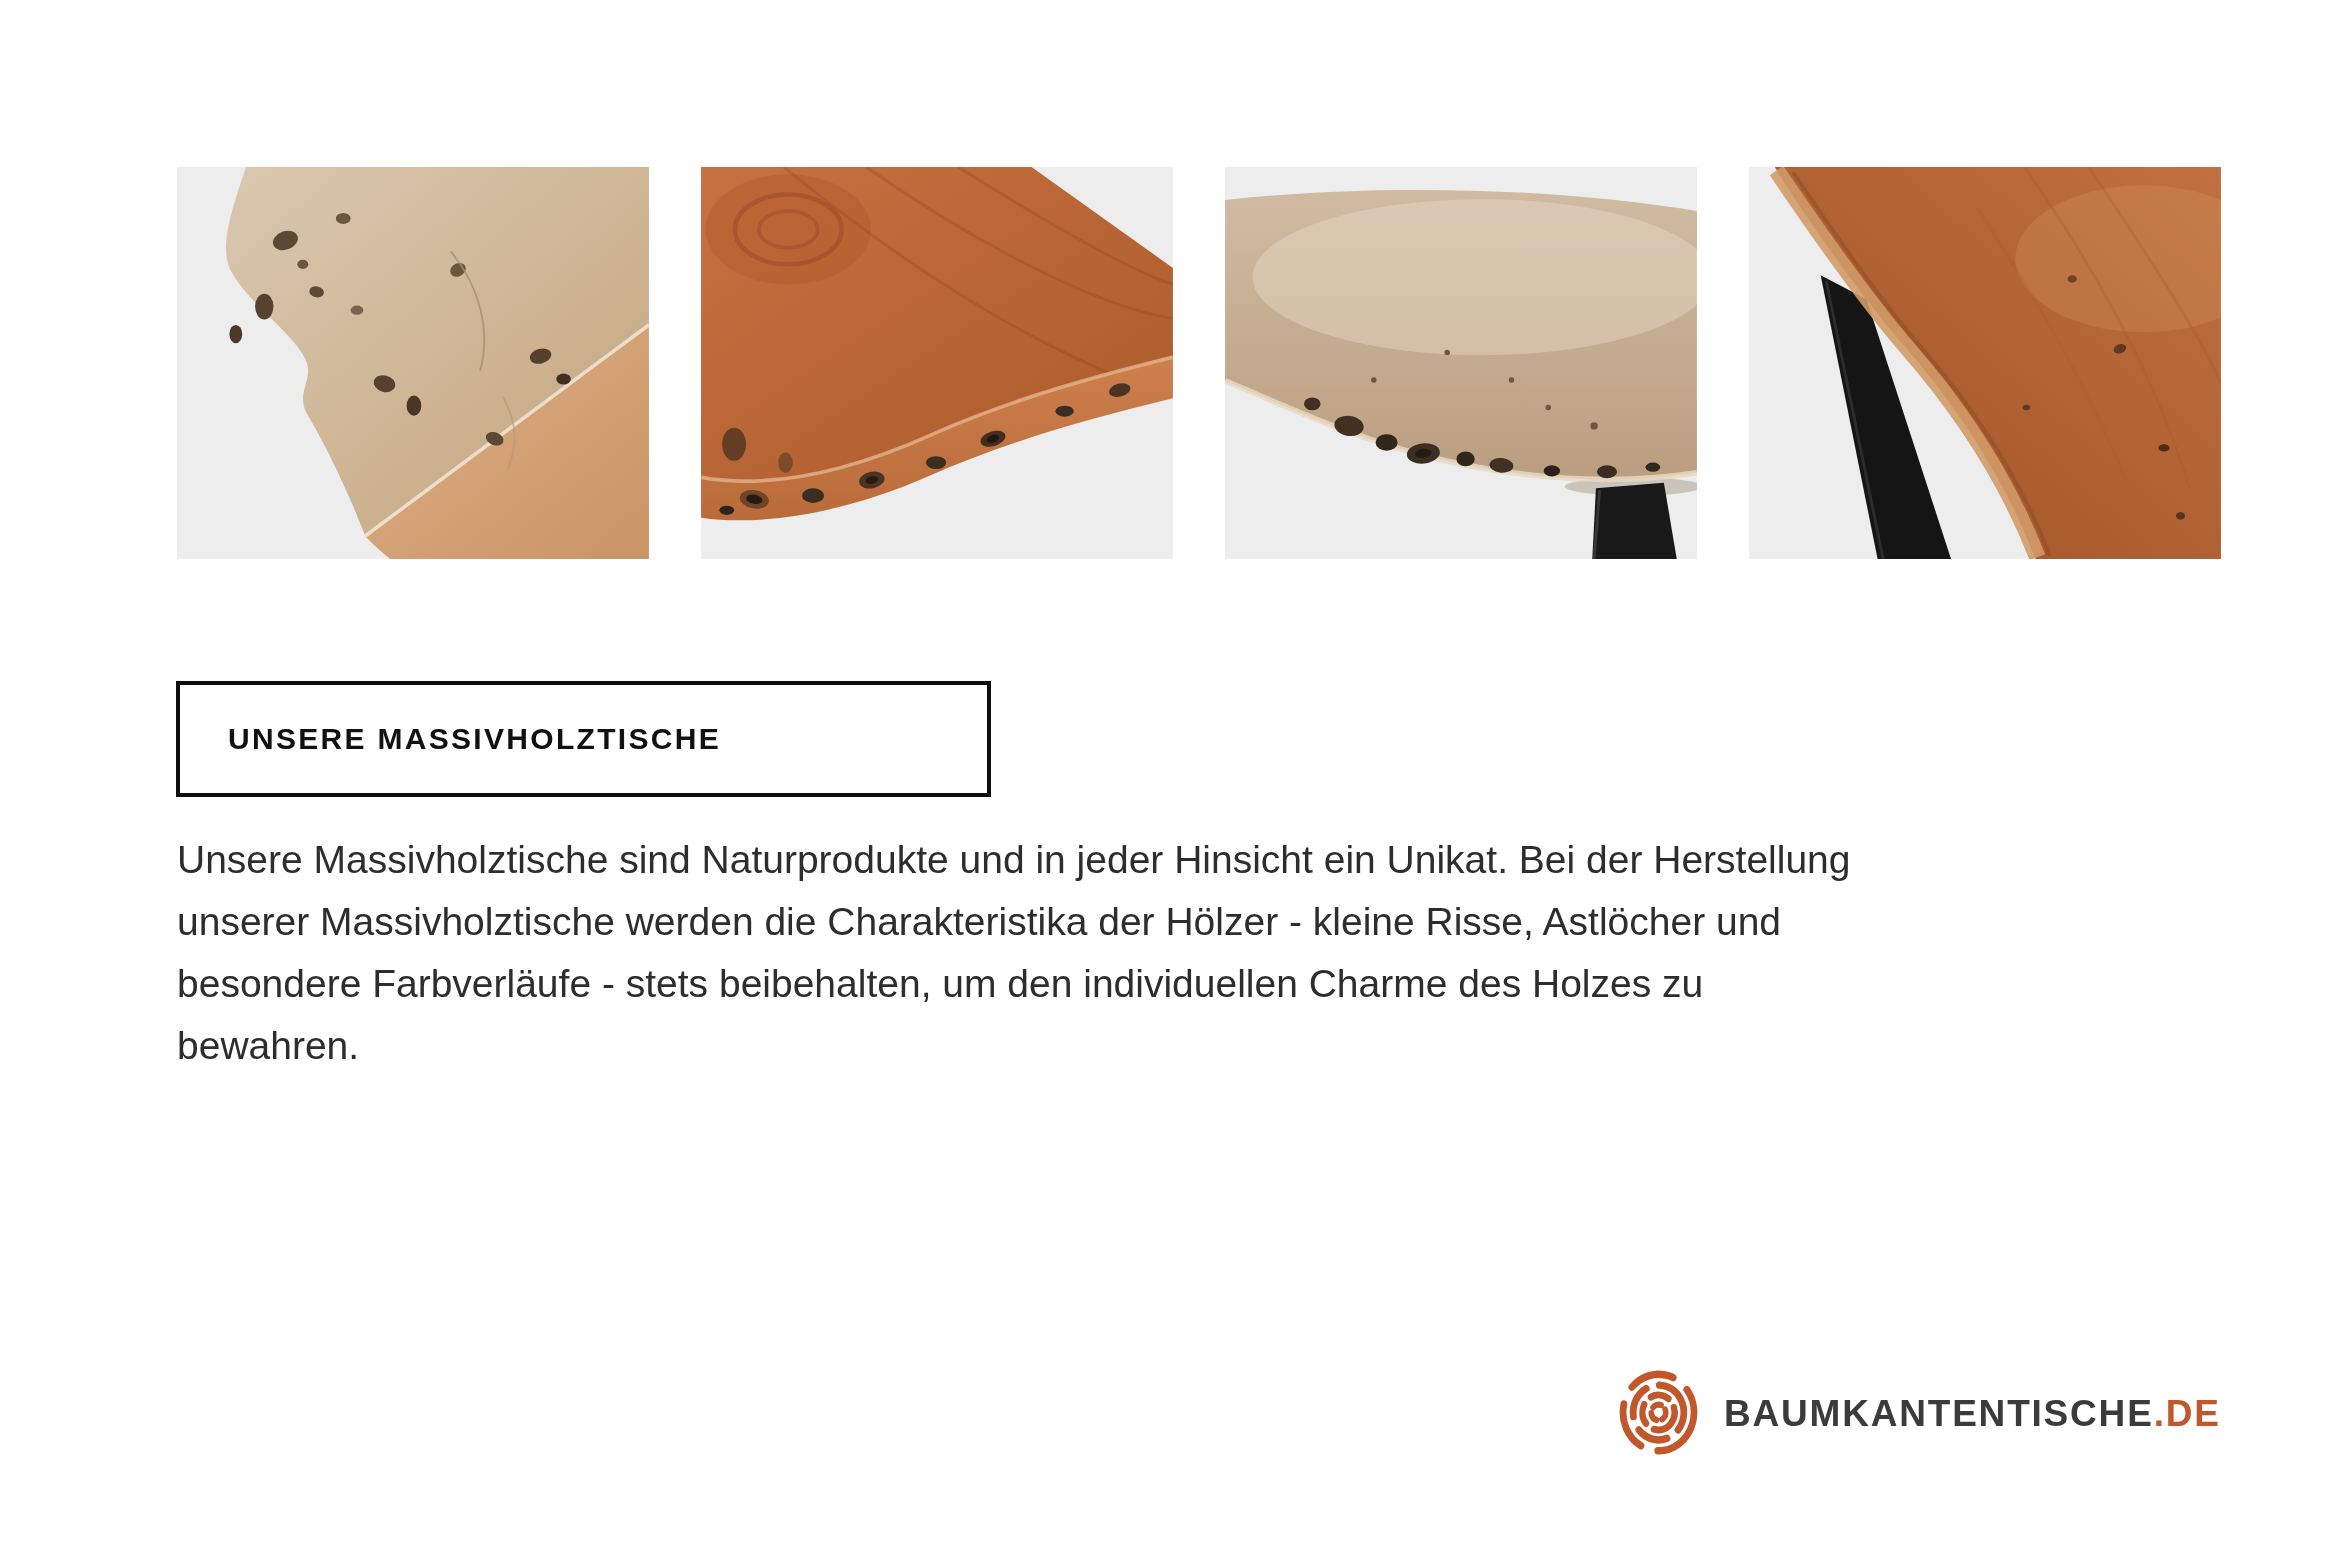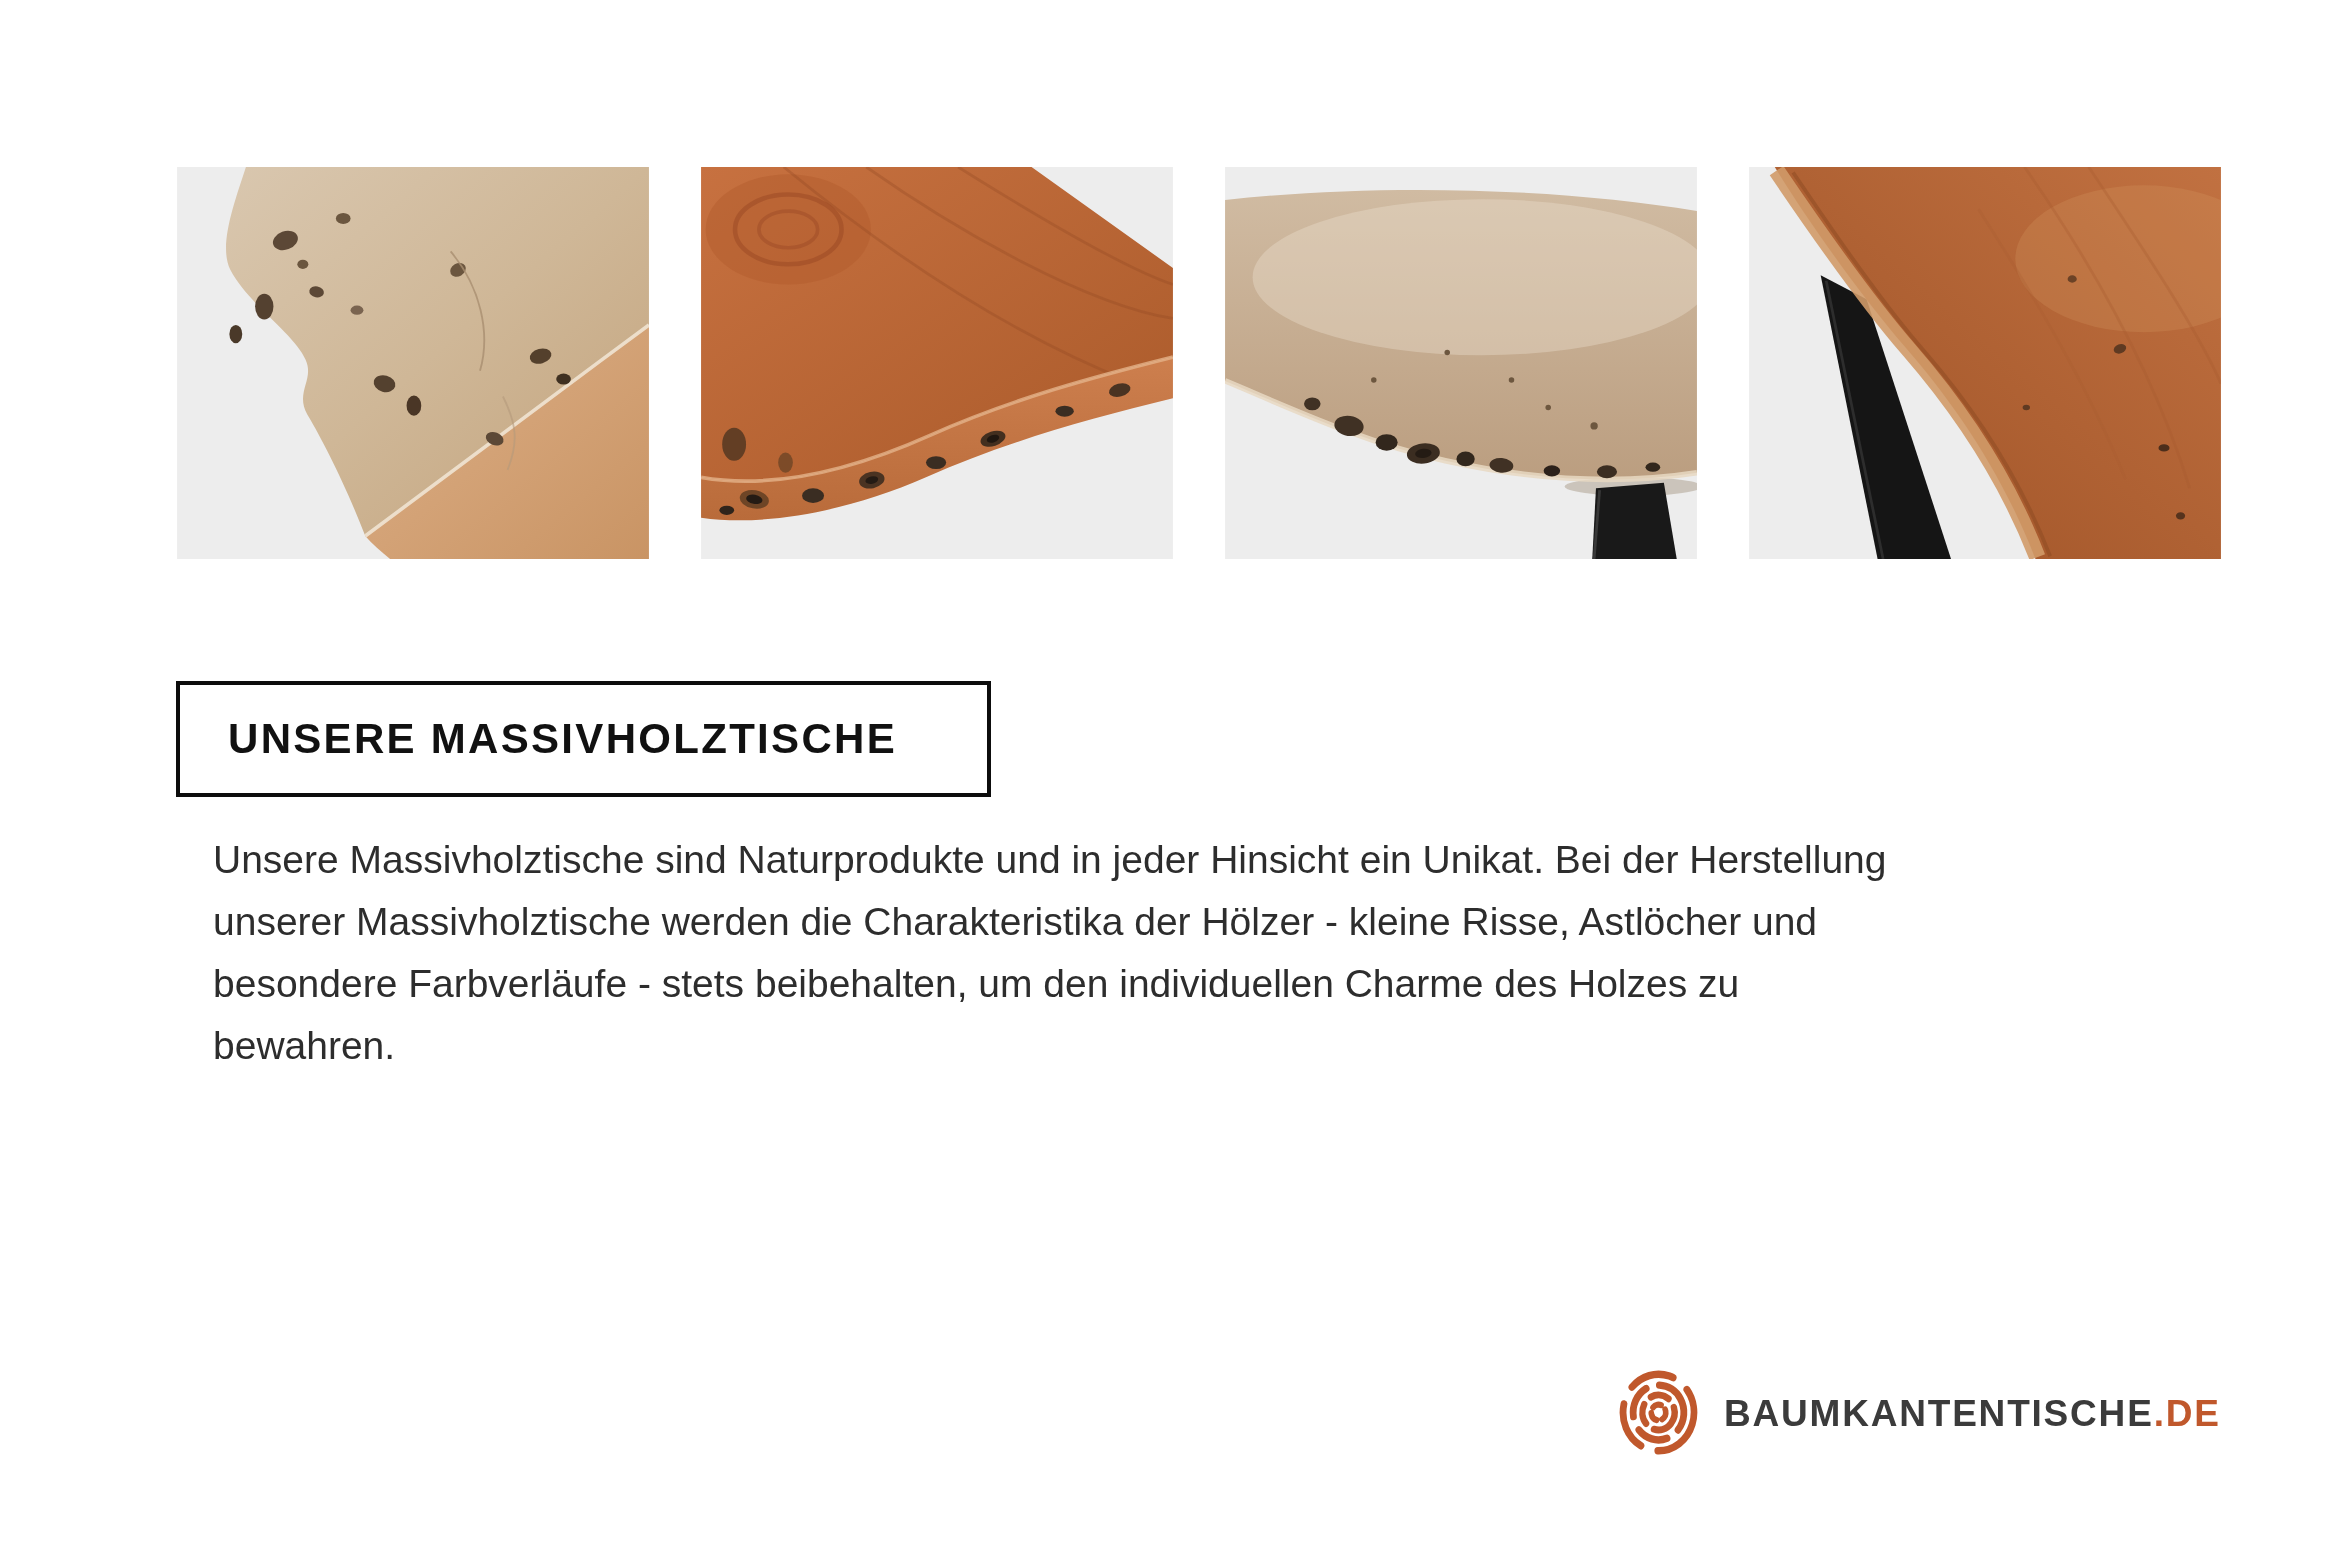--- a/index.html
+++ b/index.html
@@ -10,26 +10,26 @@
   .photo-row{position:absolute;left:177px;top:167px;display:flex;gap:52px;}
   .photo{width:472px;height:392px;margin:0;padding:0;}
   .photo svg{display:block;}
 
   .heading-box{
     position:absolute;left:176px;top:681px;box-sizing:border-box;
     width:815px;height:116px;border:4.6px solid #0d0d0d;background:#ffffff;
     display:flex;align-items:center;padding-left:48px;
   }
   .heading{
-    font-size:42px;font-weight:bold;letter-spacing:2.3px;color:#111111;margin:0;
+    font-size:30px;font-weight:bold;letter-spacing:2.3px;color:#111111;margin:0;
   }
 
   .body-copy{position:absolute;left:177px;top:829px;width:2057px;color:#2d2d2d;font-size:39px;}
   .para{margin:0 0 27.5px 0;}
-  .line{display:block;height:62px;line-height:62px;white-space:nowrap;margin-left:36px;}
+  .line{display:block;height:62px;line-height:62px;white-space:nowrap;}
 
   .logo{position:absolute;left:1618px;top:1370px;height:87px;display:flex;align-items:center;gap:25px;}
   .logo-text{font-size:37px;font-weight:bold;letter-spacing:1.8px;white-space:nowrap;}
   .logo-brand{color:#3b3b3b;}
   .logo-tld{color:#c0582c;}
 </style>
 </head>
 <body>
 
 <div class="photo-row">

